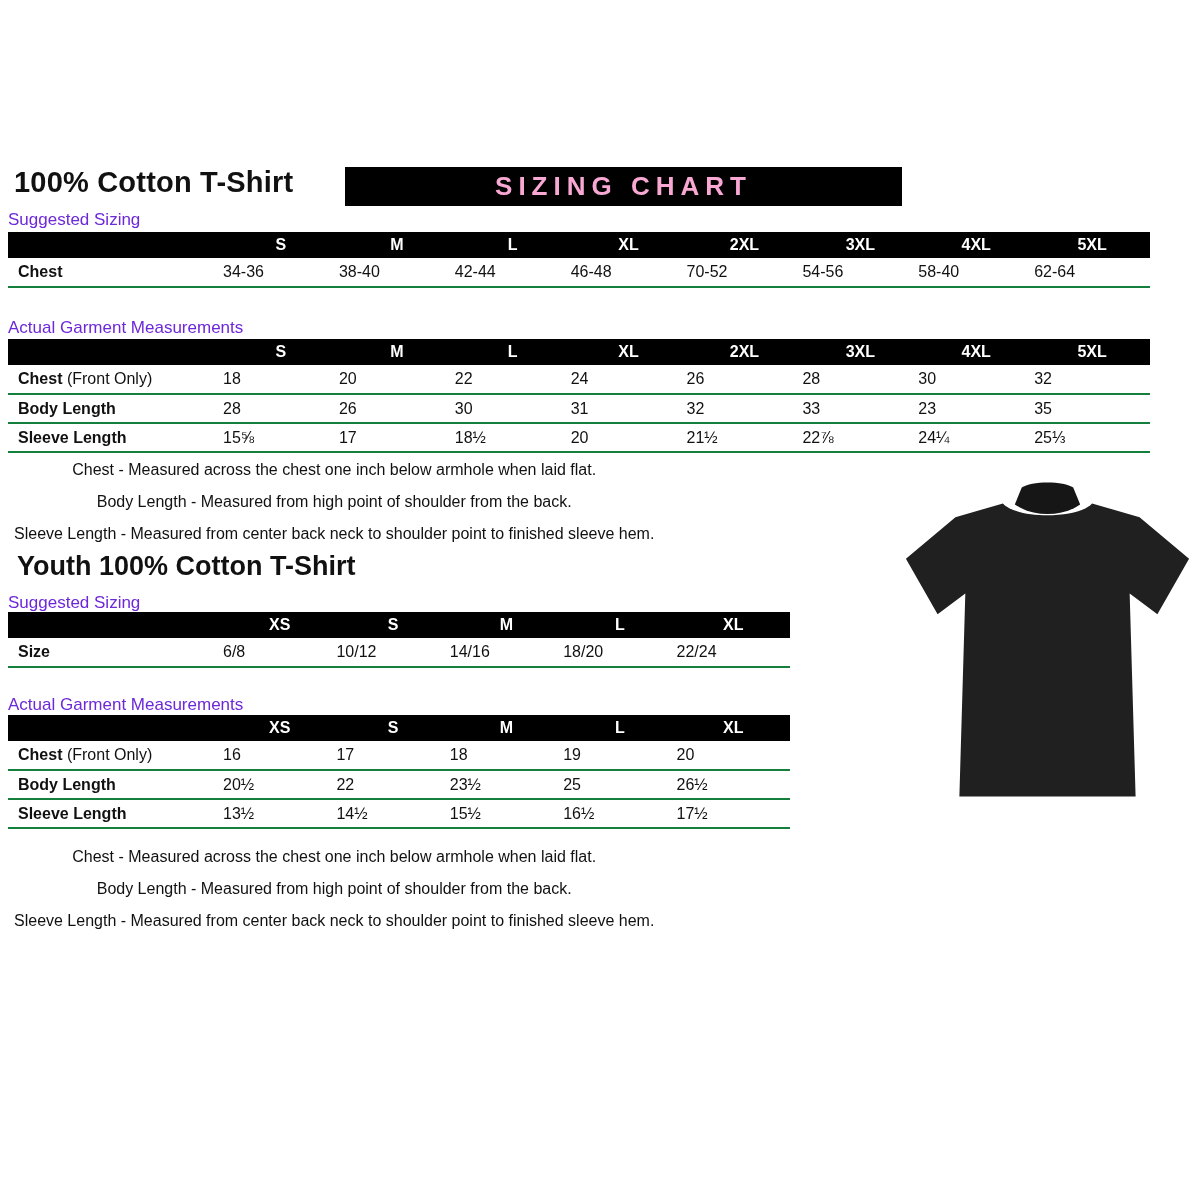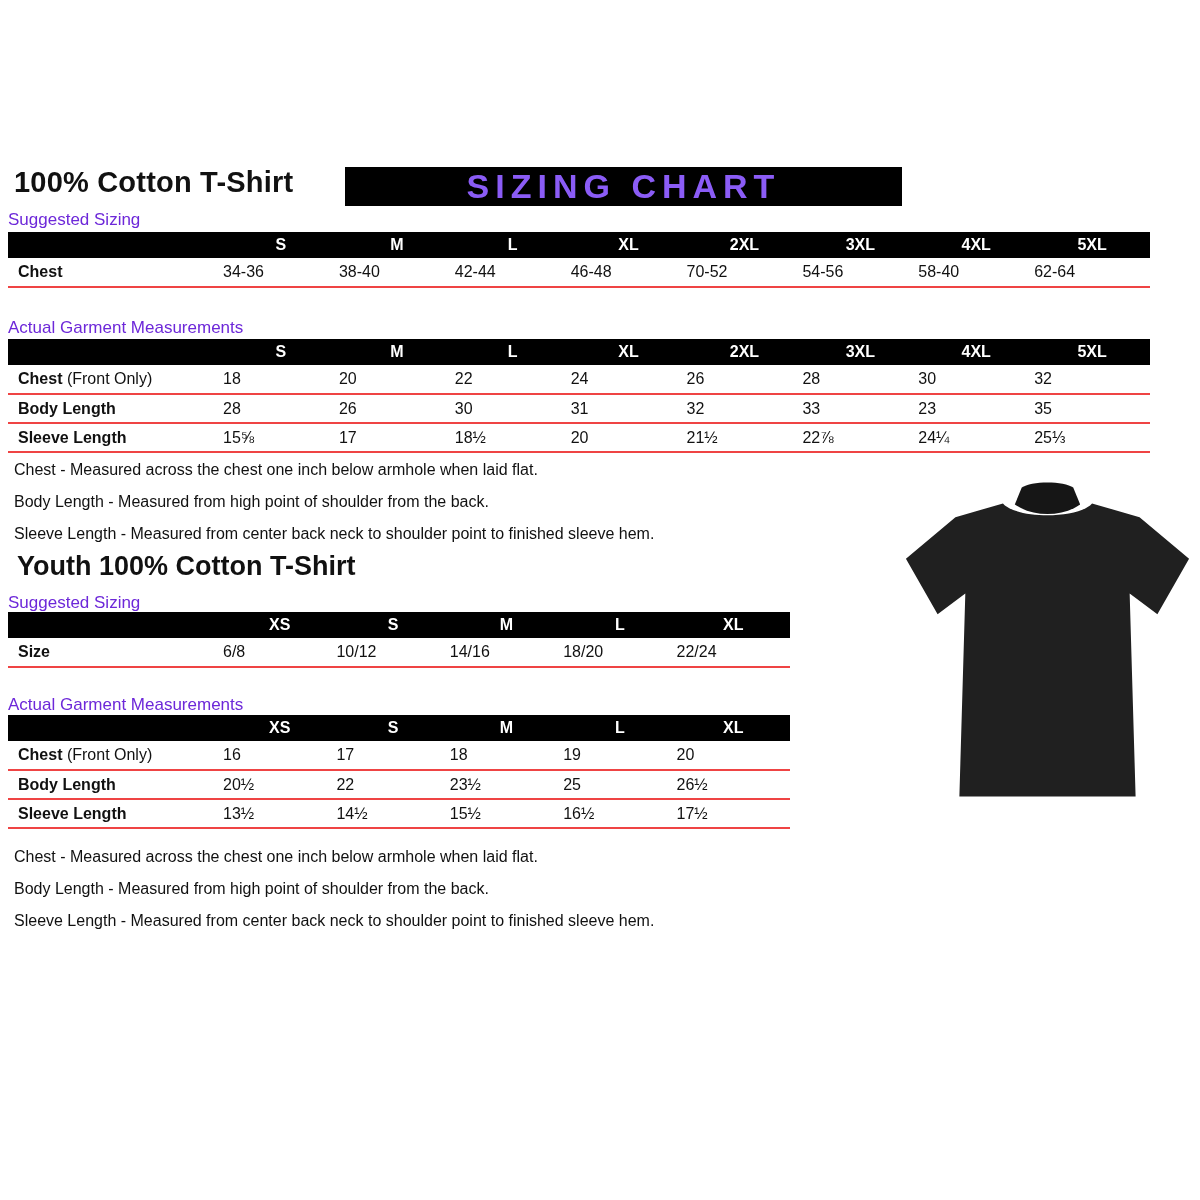--- a/index.html
+++ b/index.html
@@ -2,44 +2,44 @@
 <html><head>
 <meta charset="utf-8">
 <style>
   * { margin:0; padding:0; box-sizing:border-box; }
   html,body { background:#ffffff; }
   body { font-family:"Liberation Sans", sans-serif; color:#111; }
   .page { position:relative; width:1200px; height:1200px; background:#fff; overflow:hidden; }
 
   .title-adult { position:absolute; left:14px; top:166px; font-size:29px; font-weight:700; letter-spacing:0.2px; }
   .banner { position:absolute; left:345px; top:167px; width:557px; height:39px; background:#000;
-            color:#8b5cf6; display:flex; align-items:center; justify-content:center;
-            font-weight:bold; font-size:34px; letter-spacing:6px; }
+            color:#f9a8d4; display:flex; align-items:center; justify-content:center;
+            font-weight:bold; font-size:26px; letter-spacing:6px; }
 
   .section-label { position:absolute; font-size:17px; color:#6d28d9; }
   .lbl-adult-sug { left:8px; top:210px; }
   .lbl-adult-act { left:8px; top:318px; }
   .lbl-youth-sug { left:8px; top:593px; }
   .lbl-youth-act { left:8px; top:695px; }
 
   table.size-table { position:absolute; border-collapse:collapse; table-layout:fixed; font-size:16px; }
   table.size-table thead th { background:#000; color:#fff; font-weight:bold; height:26px;
                               text-align:center; font-size:16px; }
   table.size-table td { text-align:left; height:29px; vertical-align:middle; }
-  table.size-table tbody tr { border-bottom:2px solid #ef4444;margin-top:48px; }
+  table.size-table tbody tr { border-bottom:2px solid #15803d;margin-top:48px; }
   table.size-table .label-col { text-align:left; padding-left:10px; width:215px; }
   table.size-table td.label-col b { font-weight:bold; }
 
   #tbl-adult-sug { left:8px; top:232px; width:1142px; }
   #tbl-adult-act { left:8px; top:339px; width:1142px; }
   #tbl-youth-sug { left:8px; top:612px; width:782px; }
   #tbl-youth-act { left:8px; top:715px; width:782px; }
 
   .notes { position:absolute; left:14px; font-size:16px; }
-  .notes p { margin:0 0 14px 0; }
+  .notes p { margin:0 0 14px 0;text-align:center; }
   .notes-adult { top:461px; }
   .notes-youth { top:848px; }
 
   .title-youth { position:absolute; left:5px; top:551px; font-size:27px; font-weight:bold;margin-left:12px; }
 
   .tshirt-wrap { position:absolute; left:898px; top:477px; width:297px; height:333px; }
   .tshirt-wrap svg { width:100%; height:100%; display:block; }
 </style>
 </head>
 <body>

